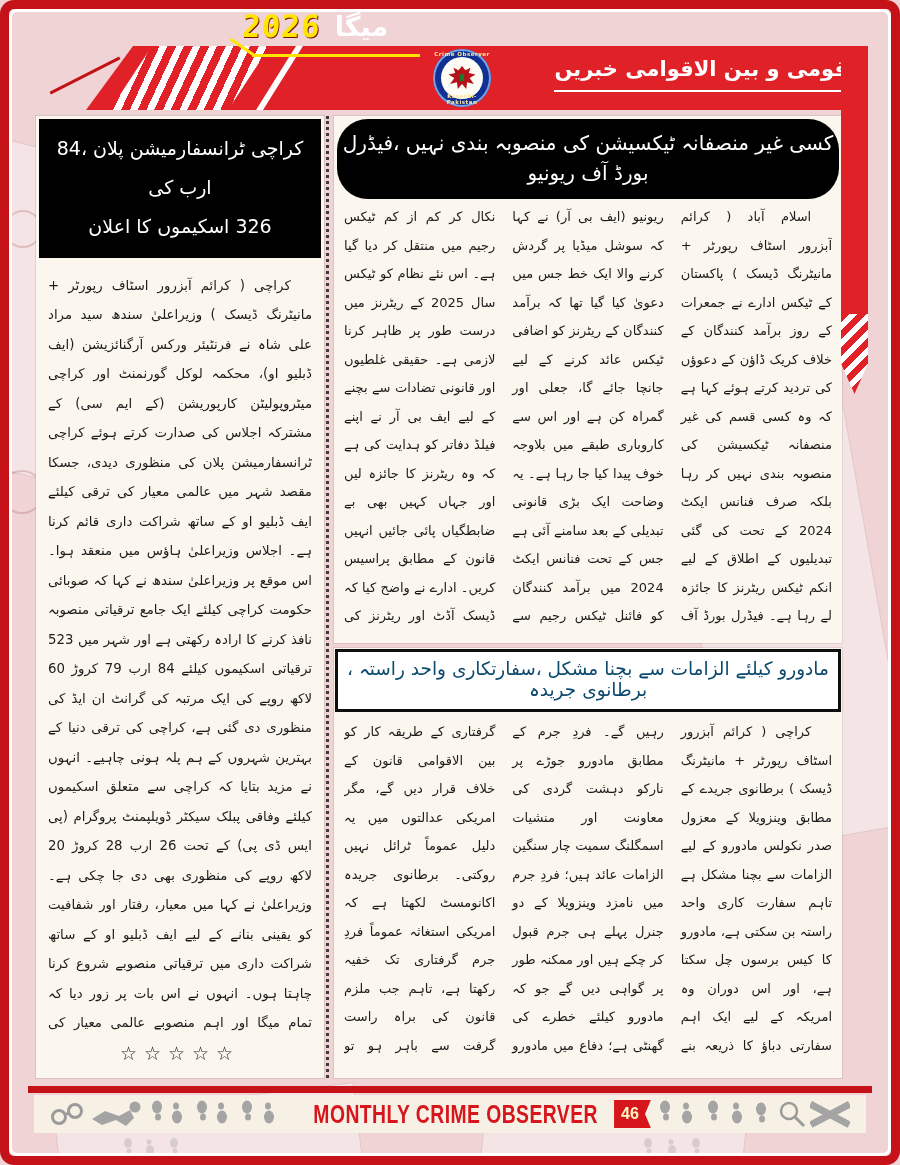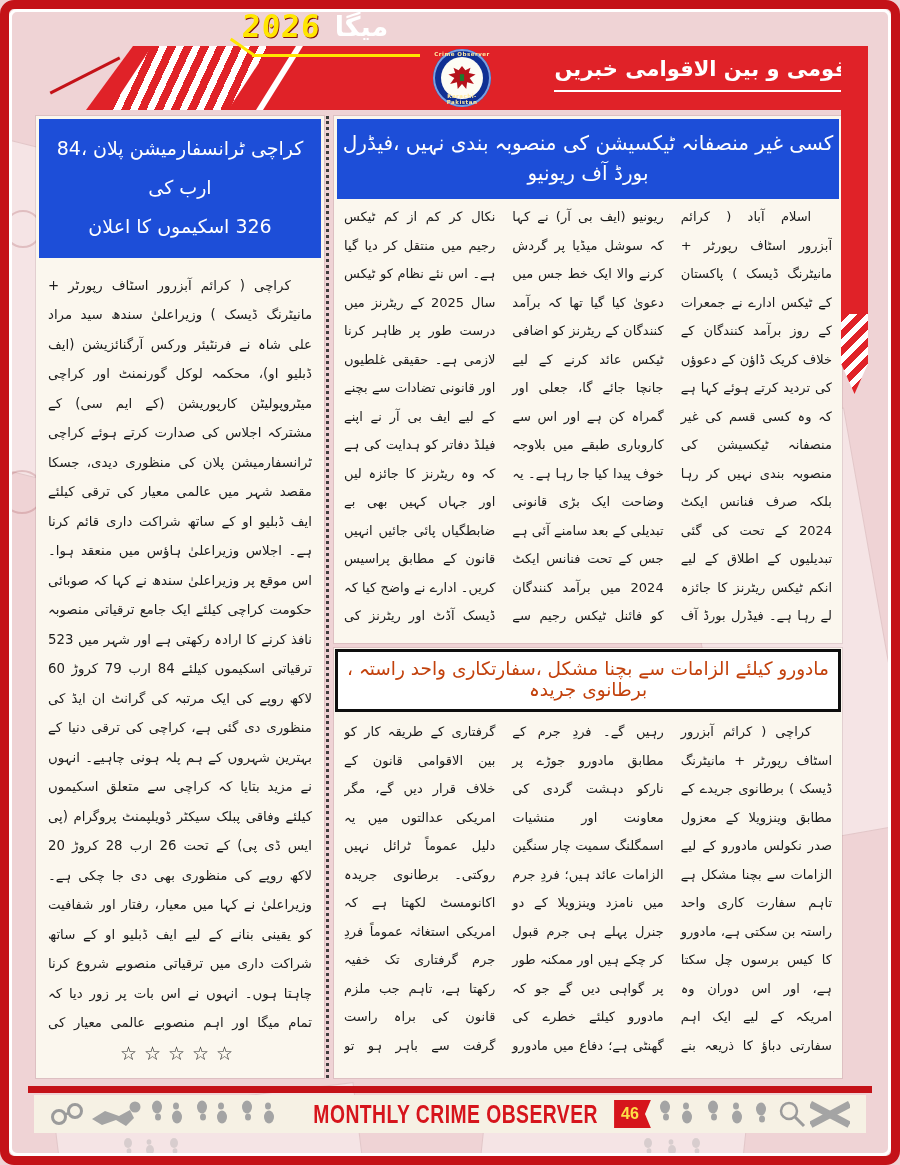--- a/index.html
+++ b/index.html
@@ -40,49 +40,49 @@
   .logo .ring-top{top:2px;}
   .logo .ring-bottom{bottom:2px;}
   
   .rband{position:absolute;right:32px;top:46px;width:27px;height:268px;background:#e02228;z-index:5;}
   .rband-tail{position:absolute;right:32px;top:314px;width:27px;height:80px;z-index:5;
         background:repeating-linear-gradient(135deg,#e02228 0 6px,#fff 6px 12px);
         clip-path:polygon(0 0,100% 0,100% 62%,50% 100%,0 62%);}
   
   .artbox{background:#fbf7ee;box-shadow:0 0 0 1px rgba(120,90,90,.15);}
   .urdu{direction:rtl;text-align:justify;color:#1c1c1c;}
-  .blackhead{background:#1d4ed8;color:#fff;text-align:center;direction:rtl;}
+  .blackhead{background:#000000;color:#fff;text-align:center;direction:rtl;}
   
   .left-box{position:absolute;left:36px;top:116px;width:288px;height:962px;z-index:3;
         display:flex;flex-direction:column;}
   .left-head{margin:3px;padding:10px 6px 12px;font-size:19px;line-height:2.05;}
   .left-body{flex:1;overflow:hidden;padding:10px 12px 0;font-size:13.3px;line-height:29.5px;}
   .left-body p{margin:0;text-indent:1.6em;}
   .stars{text-align:center;font-size:19px;letter-spacing:7px;color:#222;padding:4px 0 14px;}
   .vdots{position:absolute;left:326px;top:116px;height:962px;border-left:3px dotted #3c3c3c;z-index:3;}
   
   .tax-box{position:absolute;left:334px;top:116px;width:508px;height:527px;z-index:3;}
-  .tax-head{margin:3px;padding:9px 4px 11px;font-size:20px;line-height:1.5;}
+  .tax-head{margin:3px;padding:9px 4px 11px;font-size:20px;line-height:1.5;border-radius:31px;}
   .tax-body{height:452px;overflow:hidden;margin:4px 10px;column-count:3;column-gap:17px;
         column-fill:auto;font-size:13px;line-height:28.5px;}
   .tax-body p{margin:0;text-indent:1.6em;}
   
   .mad-box{position:absolute;left:334px;top:648px;width:508px;height:430px;z-index:3;}
   .mad-head{border:3px solid #0e0e0e;background:#fff;margin:1px;padding:6px 4px 9px;
-        text-align:center;direction:rtl;font-size:18.5px;color:#c2410c;}
+        text-align:center;direction:rtl;font-size:18.5px;color:#0c4a6e;}
   .mad-body{height:360px;overflow:hidden;margin:6px 10px;column-count:3;column-gap:17px;
         column-fill:auto;font-size:13px;line-height:28.5px;}
   .mad-body p{margin:0;text-indent:1.6em;}
   
   .foot-bar{position:absolute;left:28px;right:28px;top:1086px;height:7px;background:#c41218;z-index:5;}
   .foot-strip{position:absolute;left:34px;right:34px;top:1095px;height:38px;background:#f6f1e4;z-index:5;
         display:flex;align-items:center;justify-content:space-between;padding:0 16px;box-sizing:border-box;}
   .foot-title{color:#d6151c;font-family:"Liberation Sans",sans-serif;font-weight:bold;font-size:21px;
         white-space:nowrap;transform:scale(.92,1.25);letter-spacing:.5px;}
-  .foot-badge{background:#d6151c;color:#fde047;font-family:"Liberation Sans",sans-serif;font-weight:bold;
+  .foot-badge{background:#d6151c;color:#fef9c3;font-family:"Liberation Sans",sans-serif;font-weight:bold;
         font-size:16px;padding:5px 12px 5px 7px;
         clip-path:polygon(0 0,100% 0,84% 50%,100% 100%,0 100%);}
   .icon{display:flex;align-items:center;}
   .gray{fill:#a4a4a4;}
   .graystroke{stroke:#9b9b9b;fill:none;}
 </style>
 </head>
 <body>
 
 <div class="page">

